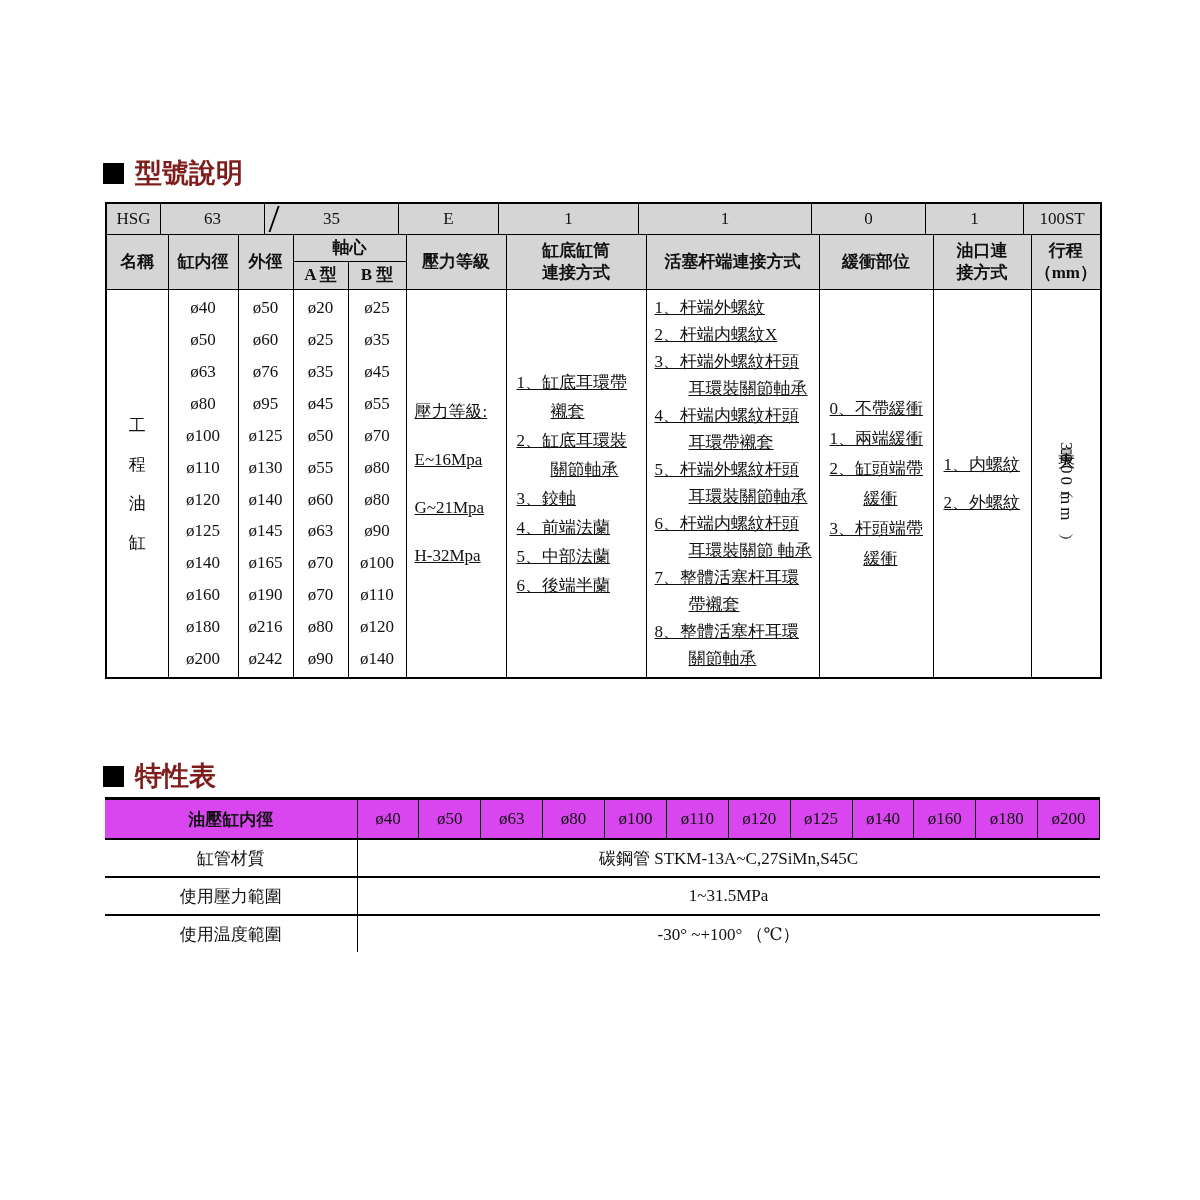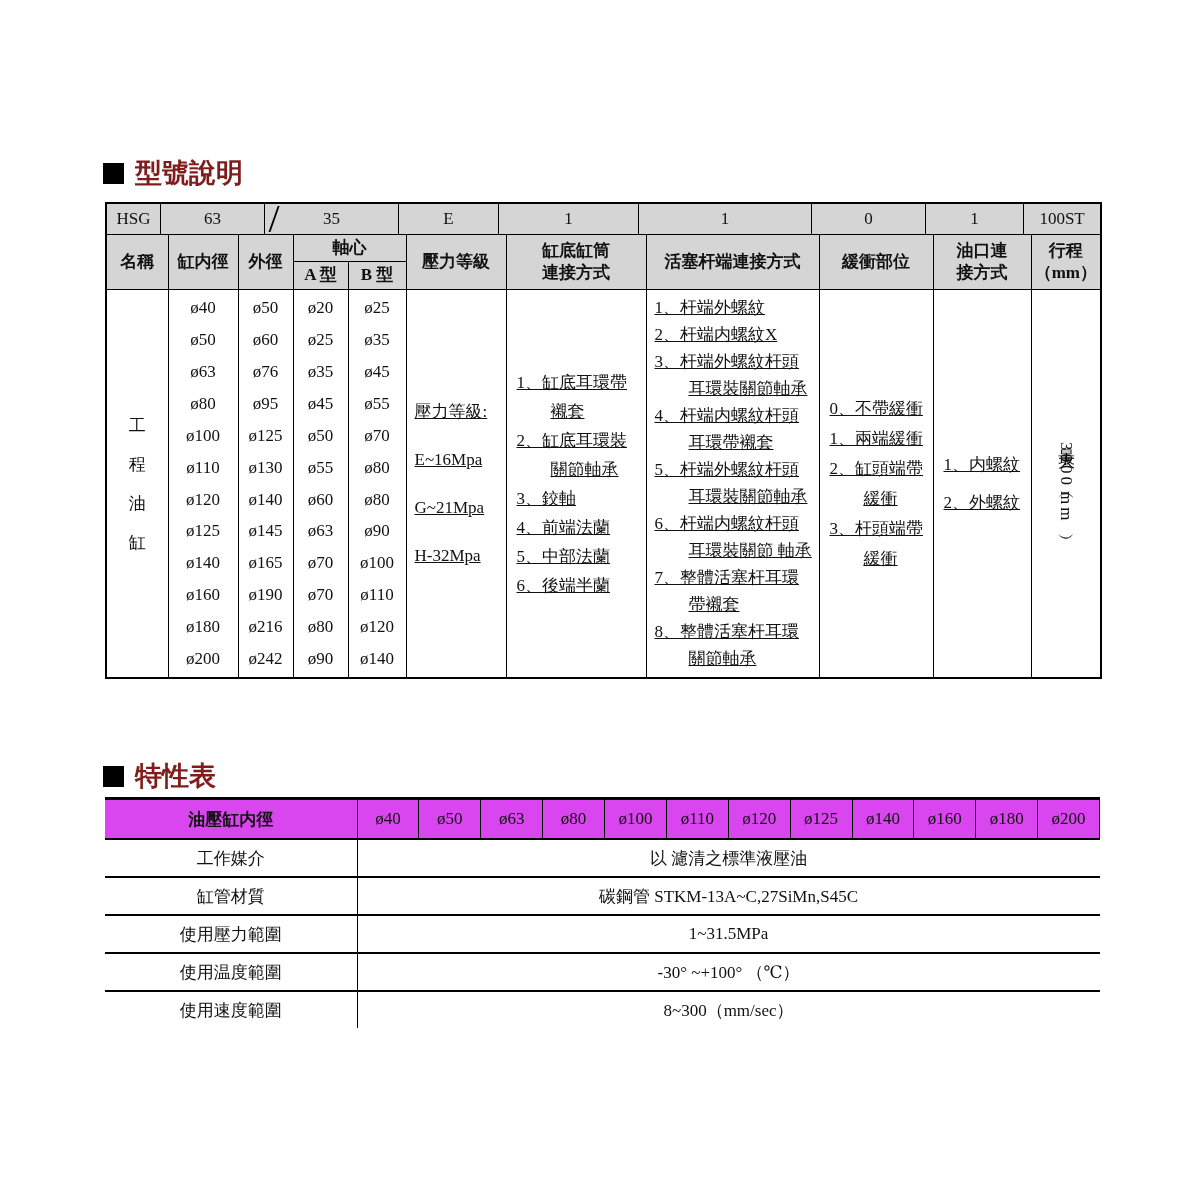--- a/index.html
+++ b/index.html
@@ -269,35 +269,27 @@
       <td>ø100</td>
       <td>ø110</td>
       <td>ø120</td>
       <td>ø125</td>
       <td>ø140</td>
       <td>ø160</td>
       <td>ø180</td>
       <td>ø200</td>
     </tr>
     <tr class="mid">
-      <td class="t2-label">工作媒介</td>
-      <td colspan="12">以 濾清之標準液壓油</td>
-    </tr>
-    <tr class="mid">
       <td class="t2-label">缸管材質</td>
       <td colspan="12">碳鋼管 STKM-13A~C,27SiMn,S45C</td>
     </tr>
     <tr class="mid">
       <td class="t2-label">使用壓力範圍</td>
       <td colspan="12">1~31.5MPa</td>
     </tr>
     <tr class="mid">
       <td class="t2-label">使用温度範圍</td>
       <td colspan="12">-30° ~+100°  （℃）</td>
     </tr>
-    <tr class="mid">
-      <td class="t2-label">使用速度範圍</td>
-      <td colspan="12">8~300（mm/sec）</td>
-    </tr>
   </tbody>
     </table>
 
 </div>
 
 </body></html>

